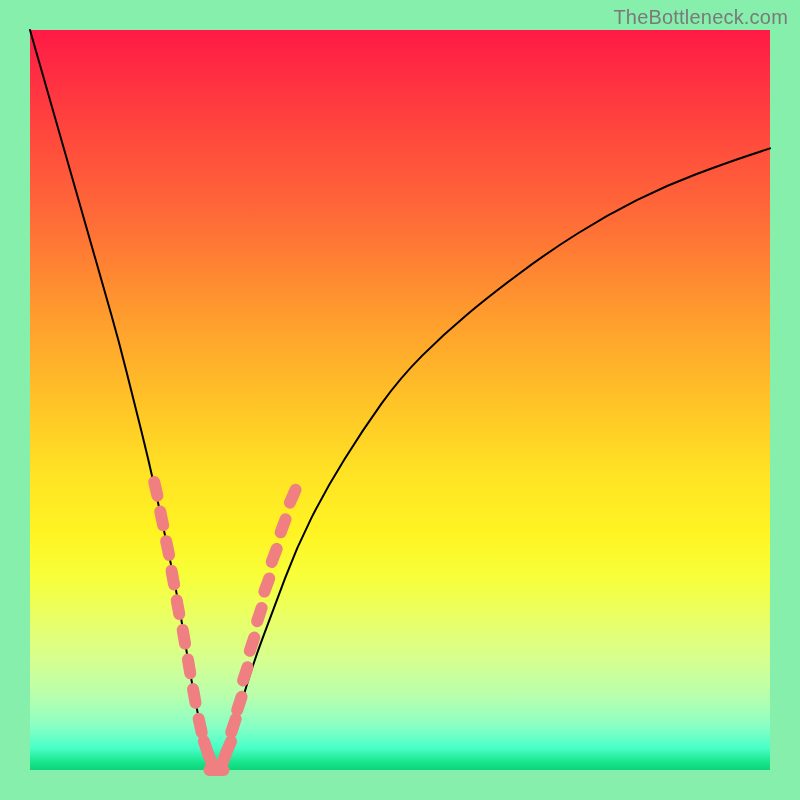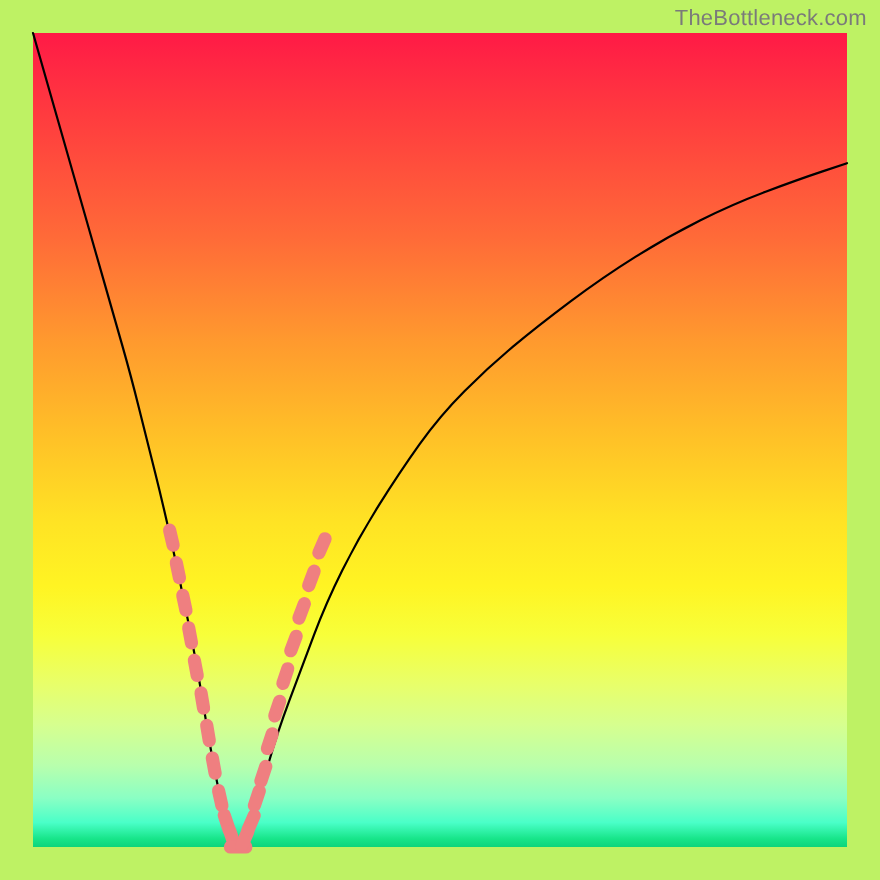--- a/index.html
+++ b/index.html
@@ -9,21 +9,21 @@
     height: 800px;
     overflow: hidden;
     background: #000;
     font-family: Arial, Helvetica, sans-serif;
   }
   .frame {
     position: absolute;
     top: 0; left: 0;
     width: 800px;
     height: 800px;
-    background: #bef264;
+    background: #86efac;
   }
   .plot-area {
     position: absolute;
     top: 30px;
     left: 30px;
     width: 740px;
     height: 740px;
     
     background: linear-gradient(to bottom,
       #ff1a46 0%,

